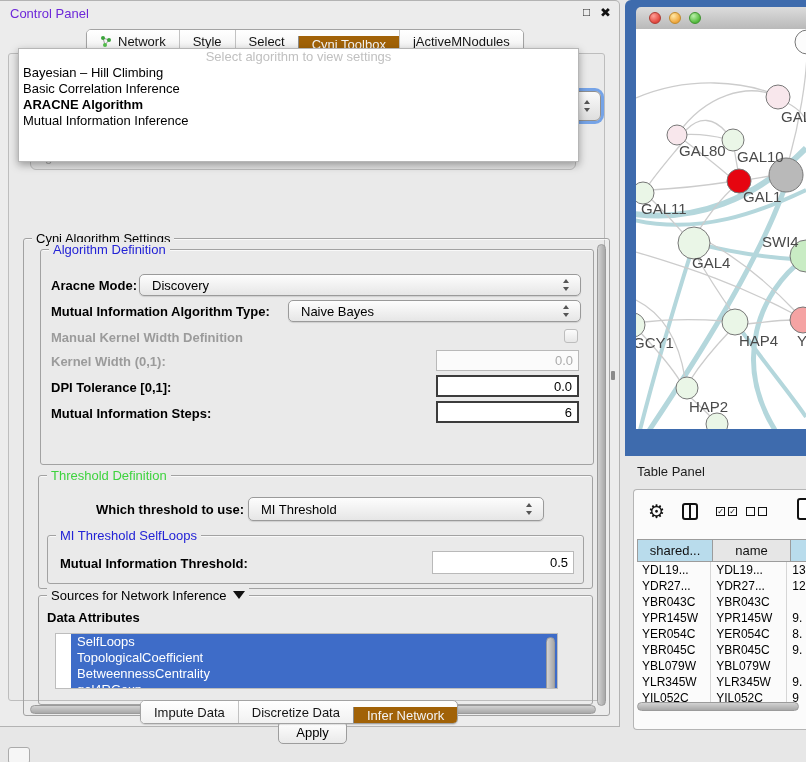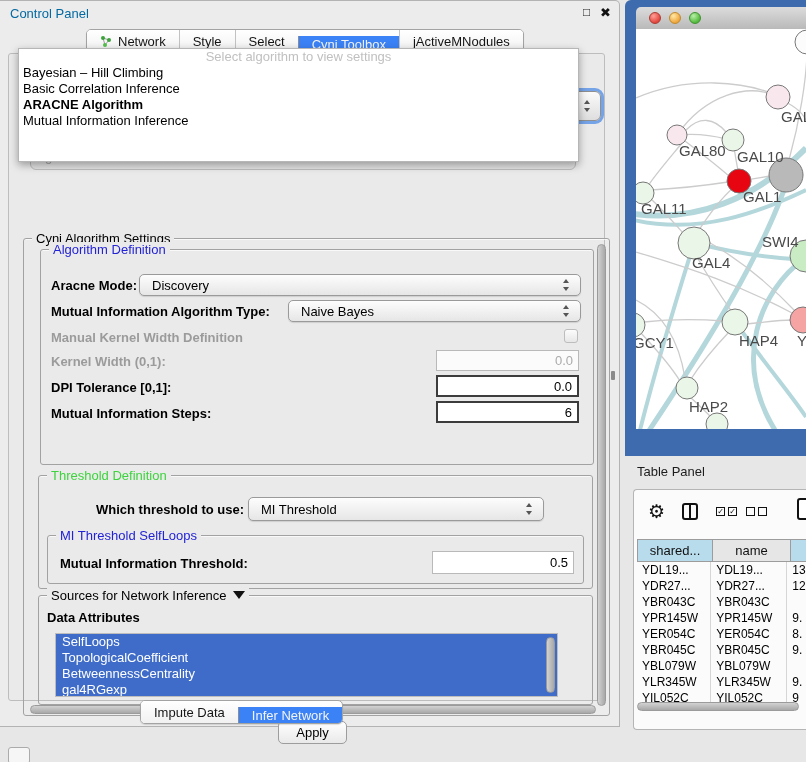--- a/index.html
+++ b/index.html
@@ -6,30 +6,30 @@
   body{
     width:806px;height:762px;position:relative;overflow:hidden;
     background:#e7e7e7;
     font-family:"Liberation Sans","DejaVu Sans",sans-serif;
     -webkit-font-smoothing:antialiased;
   }
   
   .cwin{position:absolute;left:0;top:8;width:620px;height:727px;
     background:#ececec;border:1px solid #b3b3b3;border-left:none;
     border-radius:0 5px 0 0;box-sizing:border-box;}
-  .cp-title{position:absolute;left:10px;top:5px;font-size:13px;color:#0369a1;}
+  .cp-title{position:absolute;left:10px;top:5px;font-size:13px;color:#6d28d9;}
   .cp-float{position:absolute;left:583px;top:4px;font-size:12px;color:#222;}
   .cp-close{position:absolute;left:600px;top:4px;font-size:13px;color:#111;font-weight:bold;}
   
   .segbar{position:absolute;display:flex;background:#fdfdfd;border:1px solid #a3a3a3;
     border-radius:5px;overflow:hidden;height:22px;box-shadow:0 1px 1px rgba(0,0,0,.12);}
   .seg{display:flex;align-items:center;padding:0 13px;font-size:13px;color:#151515;
     border-left:1px solid #c2c2c2;white-space:nowrap;background:linear-gradient(#ffffff,#f1f1f1);}
   .seg:first-child{border-left:none;}
-  .seg.sel{background:#3b82f6;color:#f4f4f4;border-left-color:#8d8d8d;margin-top:6px;}
+  .seg.sel{background:#a16207;color:#f4f4f4;border-left-color:#8d8d8d;margin-top:6px;}
   .seg .tabicon{margin-right:5px;display:inline-block;line-height:0;}
   .cp-tabs{left:86px;top:28px;}
   .cp-bottomtabs{left:140px;top:699px;}
   
   .outerpanel{position:absolute;left:8px;top:52px;width:597px;height:648px;
     background:#eaeaea;border:1px solid #bdbdbd;border-radius:3px;box-sizing:border-box;}
   
   .popup{position:absolute;left:18px;top:47px;width:561px;height:114px;background:#ffffff;
     border:1px solid #b6b6b6;box-shadow:0 3px 8px rgba(0,0,0,.35);z-index:30;box-sizing:border-box;}
   .popup-hint{height:16px;text-align:center;font-size:13px;color:#c0c0c0;line-height:15px;}
@@ -71,22 +71,22 @@
     justify-content:flex-end;}
   .fld.dis{color:#ababab;background:#fbfbfb;}
   .fld.dark{border:2px solid #3c3c3c;}
   .chk{position:absolute;width:14px;height:14px;border:1px solid #bdbdbd;border-radius:3px;
     background:linear-gradient(#fcfcfc,#e7e7e7);box-sizing:border-box;}
   .tri-right{display:inline-block;width:0;height:0;border-top:6px solid transparent;
     border-bottom:6px solid transparent;border-left:9px solid #111;margin-left:8px;vertical-align:-1px;}
   .tri-down{display:inline-block;width:0;height:0;border-left:6px solid transparent;
     border-right:6px solid transparent;border-top:8px solid #111;margin-left:6px;vertical-align:1px;}
   
-  .attrlist{position:absolute;left:16px;top:37px;width:503px;height:64px;background:#ffffff;
-    border:1px solid #bdbdbd;box-sizing:border-box;overflow:hidden;}
+  .attrlist{position:absolute;left:16px;top:37px;width:503px;height:56px;background:#ffffff;
+    border:1px solid #bdbdbd;box-sizing:border-box;overflow:hidden;padding-left:15px;}
   .attr{height:16px;line-height:16px;font-size:13px;color:#fff;background:#3e6cc8;padding-left:6px;}
   .attr.sliver{height:5px;}
   .vscroll{position:absolute;width:9px;border-radius:5px;background:linear-gradient(90deg,#d2d2d2,#a8a8a8);
     border:1px solid #9b9b9b;box-sizing:border-box;}
   .hscroll{position:absolute;height:9px;border-radius:5px;background:linear-gradient(#d2d2d2,#a8a8a8);
     border:1px solid #9b9b9b;box-sizing:border-box;}
   
   .applybtn{position:absolute;left:269px;top:667px;width:69px;height:23px;
     background:linear-gradient(#ffffff,#e9e9e9);border:1px solid #9d9d9d;border-radius:5px;
     font-size:13px;color:#000;display:flex;align-items:center;justify-content:center;box-sizing:border-box;}
@@ -245,20 +245,23 @@
       </div>
   </div>
   <div class="ghostcombo">gal-filtered s/r default node</div>
   <div class="bluecombo">
       <span class="spin"></span>
     </div>
 
   <div class="segbar cp-bottomtabs">
       <div class="seg">
         <span>Impute Data</span>
+      </div>
+      <div class="seg">
+        <span>Discretize Data</span>
       </div>
       <div class="seg sel">
         <span>Infer Network</span>
       </div>
     </div>
 </div>
 
 <div class="nwin">
   <div class="ntitle">
     <span class="tl red"></span>

